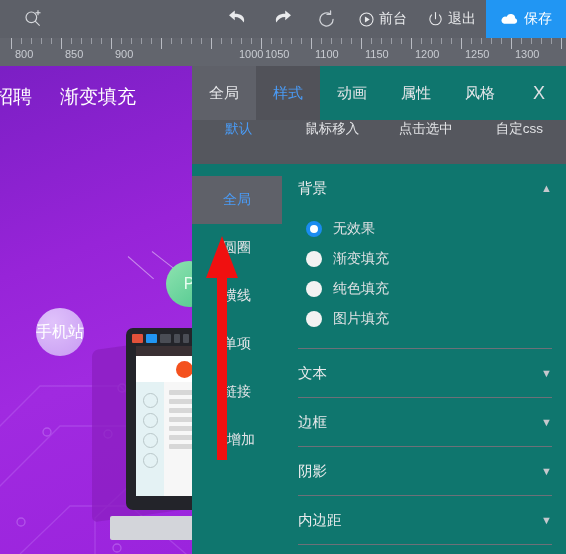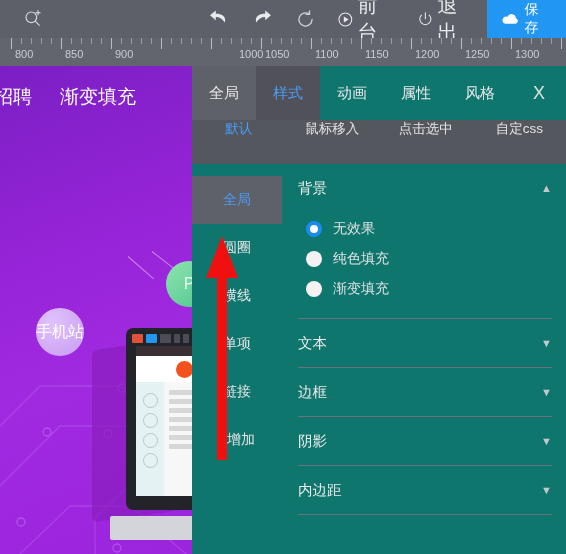--- a/index.html
+++ b/index.html
@@ -16,21 +16,21 @@
     background:#5d6068;display:flex;align-items:center;
   }
   .tb-left{width:200px;display:flex;align-items:center;padding-left:20px;box-sizing:border-box;}
   .tb-spacer{flex:1;}
   .tb-icon{
     width:44px;height:38px;display:flex;align-items:center;justify-content:center;
     color:#e9eaec;
   }
   .tb-btn{
     height:38px;display:flex;align-items:center;gap:4px;
-    padding:0 10px;color:#e9eaec;font-size:20px;
+    padding:0 10px;color:#e9eaec;font-size:14px;
   }
   .tb-save{
     height:38px;display:flex;align-items:center;gap:5px;
     padding:0 14px;background:#2196f3;color:#fff;font-size:14px;
   }
   .tb-icon svg,.tb-btn svg,.tb-save svg{display:block;}
 
   
   .ruler{
     position:absolute;left:0;top:38px;width:566px;height:28px;
@@ -406,25 +406,29 @@
             <span>背景</span>
             <span class="chev">▲</span>
           </div>
           <div class="sec-body">
             <div class="radio-row">
               <span class="radio sel"></span>
               <span class="radio-lbl">无效果</span>
             </div>
             <div class="radio-row">
               <span class="radio"></span>
+              <span class="radio-lbl">渐变填充</span>
+            </div>
+            <div class="radio-row">
+              <span class="radio"></span>
               <span class="radio-lbl">纯色填充</span>
             </div>
             <div class="radio-row">
               <span class="radio"></span>
-              <span class="radio-lbl">渐变填充</span>
+              <span class="radio-lbl">图片填充</span>
             </div>
           </div>
         </div>
 
         <div class="sec">
           <div class="sec-head">
             <span>文本</span>
             <span class="chev">▼</span>
           </div>
         </div>

